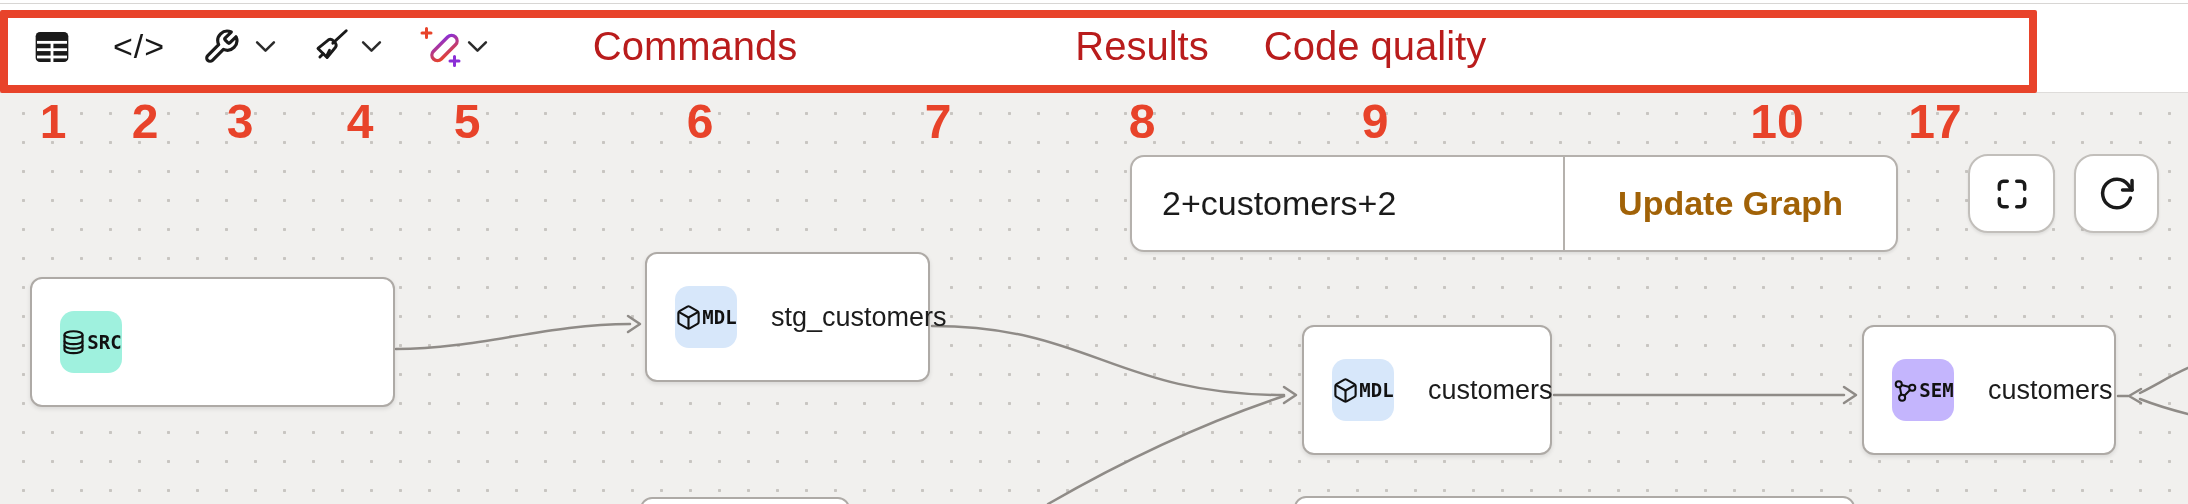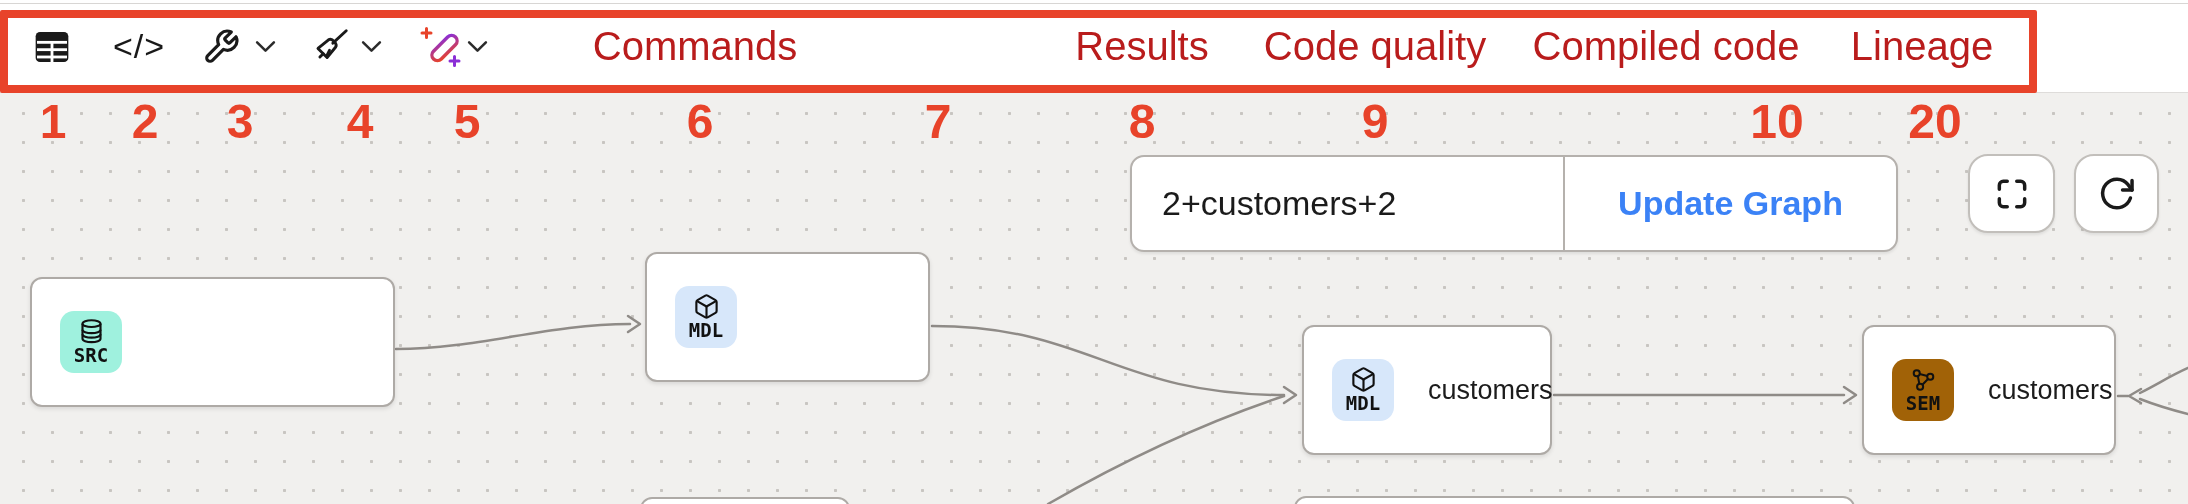--- a/index.html
+++ b/index.html
@@ -25,36 +25,36 @@
   
   .canvas { position:absolute; left:0; top:93px; width:2188px; height:411px; overflow:hidden;
     background-color:#f1f0ee;
     background-image:radial-gradient(circle, #c8c5c1 1.4px, transparent 1.5px);
     background-size:29px 29px; background-position:9px 6px; }
   .edges { position:absolute; left:0; top:0; width:2188px; height:411px; z-index:1; }
 
   .node { position:absolute; background:#fff; border:2px solid #aeaaa6; border-radius:12px;
     box-shadow:0 2px 4px rgba(0,0,0,.10); display:flex; align-items:center; z-index:2; }
   .badge { width:62px; height:62px; border-radius:14px; margin-left:28px; flex:0 0 auto;
-    display:flex; flex-direction:column; align-items:center; justify-content:center; }
+    display:flex; flex-direction:row; align-items:center; justify-content:center; }
   .badge .btxt { font-family:"DejaVu Sans Mono", monospace; font-size:19px; font-weight:600;
     color:#111; line-height:22px; margin-top:-1px; }
   .nlabel { margin-left:34px; font-size:27px; color:#1c1c1c; white-space:nowrap; }
   .partial { position:absolute; background:#fff; border:2px solid #aeaaa6; border-radius:12px; z-index:2; }
 
   
   .pill { position:absolute; left:1130px; top:62px; width:768px; height:97px; background:#fff;
     border:2px solid #b5b1ad; border-radius:14px; box-shadow:0 2px 3px rgba(0,0,0,.08);
     display:flex; z-index:3; }
   .pill-input-wrap { width:433px; height:100%; border-right:2px solid #b5b1ad;
     display:flex; align-items:center; }
   .pill input { border:none; outline:none; background:transparent; width:100%;
     font-family:"Liberation Sans", sans-serif; font-size:34px; color:#1b1b1b; padding:0 0 0 30px; }
   .pill .update { flex:1; display:flex; align-items:center; justify-content:center;
-    font-size:34px; font-weight:600; color:#3b82f6; cursor:pointer; }
+    font-size:34px; font-weight:600; color:#a16207; cursor:pointer; }
   .sq-btn { position:absolute; top:61px; height:79px; background:#fff; border:2px solid #c2bfbb;
     border-radius:20px; box-shadow:0 2px 3px rgba(0,0,0,.08);
     display:flex; align-items:center; justify-content:center; z-index:3; }
 </style>
 </head>
 <body>
 
 <div class="stage">
 
   <div class="topbar">
@@ -116,39 +116,37 @@
     </div>
     <div class="tool-btn" style="left:464px; width:26px;">
       <svg width="21" height="13" viewBox="0 0 20 12">
         <path d="M2 2l8 8 8-8" stroke="#2b2b2b" stroke-width="2.4" fill="none" stroke-linecap="round" stroke-linejoin="round"></path>
       </svg>
     </div>
 
     <div class="tab" style="left:695px">Commands</div>
     <div class="tab" style="left:1375px">Code quality</div>
     <div class="tab" style="left:1142px">Results</div>
-    <div class="tab" style="left:1666px">Compiled code</div>
-    <div class="tab" style="left:1922px">Lineage</div>
   </div>
 
   <div class="anno-box"></div>
 
   <div class="canvas">
 
     <span class="num" style="left:53px">1</span>
     <span class="num" style="left:145px">2</span>
     <span class="num" style="left:240px">3</span>
     <span class="num" style="left:360px">4</span>
     <span class="num" style="left:467px">5</span>
     <span class="num" style="left:700px">6</span>
     <span class="num" style="left:938px">7</span>
     <span class="num" style="left:1142px">8</span>
     <span class="num" style="left:1375px">9</span>
     <span class="num" style="left:1777px">10</span>
-    <span class="num" style="left:1935px">20</span>
+    <span class="num" style="left:1935px">17</span>
 
     <svg class="edges" viewBox="0 0 2188 411">
       <g fill="none" stroke="#8f8b87" stroke-width="2.5" stroke-linecap="round" stroke-linejoin="round">
         <path d="M396 256 C 480 256, 545 231, 630 231"></path>
         <path d="M628 223 L 640 231 L 628 239"></path>
         <path d="M932 233 C 1090 233, 1115 302, 1284 302"></path>
         <path d="M1048 411 C 1140 358, 1215 326, 1284 303"></path>
         <path d="M1284 294 L 1296 302 L 1284 310"></path>
         <path d="M1554 302 L 1844 302"></path>
         <path d="M1844 294 L 1856 302 L 1844 310"></path>
@@ -195,36 +193,37 @@
 
     <div class="node" style="left:645px; top:159px; width:285px; height:130px;">
       <div class="badge" style="background: rgb(215, 231, 250);">
         <svg width="27" height="27" viewBox="0 0 24 24" fill="none" stroke="#111" stroke-width="1.9" stroke-linejoin="round">
           <path d="M21 16V8a2 2 0 0 0-1-1.73l-7-4a2 2 0 0 0-2 0l-7 4A2 2 0 0 0 3 8v8a2 2 0 0 0 1 1.73l7 4a2 2 0 0 0 2 0l7-4A2 2 0 0 0 21 16z"></path>
           <path d="M3.27 6.96 12 12.01l8.73-5.05"></path>
             <path d="M12 22.08V12"></path>
         </svg>
         <span class="btxt">MDL</span>
       </div>
+      <span class="nlabel">stg_customers</span>
     </div>
 
     <div class="node" style="left:1302px; top:232px; width:250px; height:130px;">
       <div class="badge" style="background: rgb(215, 231, 250);">
         <svg width="27" height="27" viewBox="0 0 24 24" fill="none" stroke="#111" stroke-width="1.9" stroke-linejoin="round">
           <path d="M21 16V8a2 2 0 0 0-1-1.73l-7-4a2 2 0 0 0-2 0l-7 4A2 2 0 0 0 3 8v8a2 2 0 0 0 1 1.73l7 4a2 2 0 0 0 2 0l7-4A2 2 0 0 0 21 16z"></path>
           <path d="M3.27 6.96 12 12.01l8.73-5.05"></path>
             <path d="M12 22.08V12"></path>
         </svg>
         <span class="btxt">MDL</span>
       </div>
       <span class="nlabel">customers</span>
     </div>
 
     <div class="node" style="left:1862px; top:232px; width:254px; height:130px;">
-      <div class="badge" style="background: #a16207;">
+      <div class="badge" style="background: #c4b5fd;">
         <svg width="27" height="27" viewBox="0 0 24 24" fill="none" stroke="#111" stroke-width="1.8">
           <circle cx="6" cy="6.5" r="2.7"></circle>
             <circle cx="18" cy="9.5" r="2.7"></circle>
             <circle cx="9" cy="18.5" r="2.7"></circle>
           <path d="M8.6 7.2l6.8 1.7M7 9l1.3 6.9M16.2 11.3l-5.2 5.4"></path>
         </svg>
         <span class="btxt">SEM</span>
       </div>
       <span class="nlabel">customers</span>
     </div>

